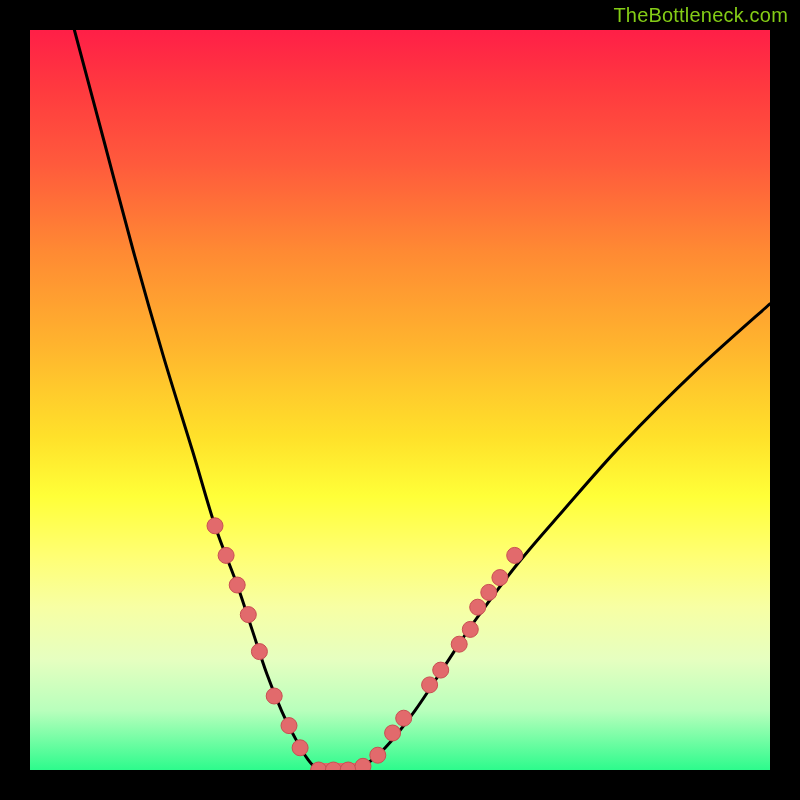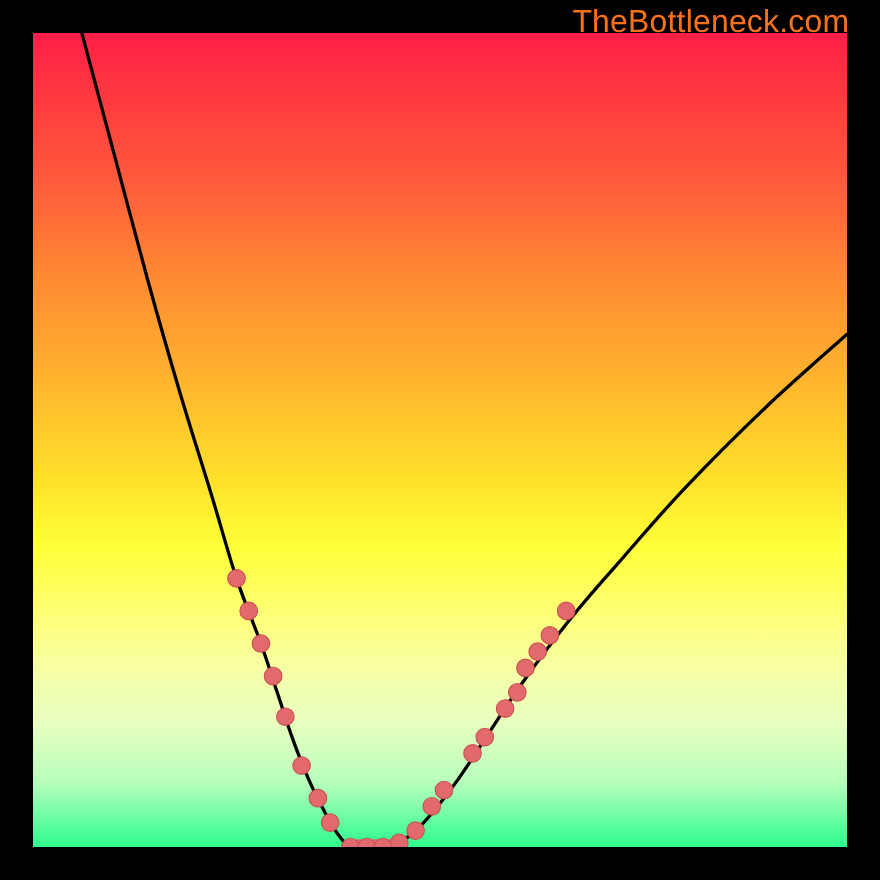--- a/index.html
+++ b/index.html
@@ -35,23 +35,23 @@
       #ffff38 63%,
       #ffff73 71%,
       #f7ffa4 78%,
       #e6ffc0 85%,
       #b8ffbc 92%,
       #2dfb8c 100%);
   }
   .attrib {
     position: absolute;
     top: 4px;
-    right: 28px;
-    color: #f97316;
-    font-size: 29px;
+    right: 12px;
+    color: #84cc16;
+    font-size: 20px;
     letter-spacing: 0.2px;
     user-select: none;
   }
   svg {
     position: absolute;
     left: 0;
     top: 0;
   }
 </style>
 </head>

